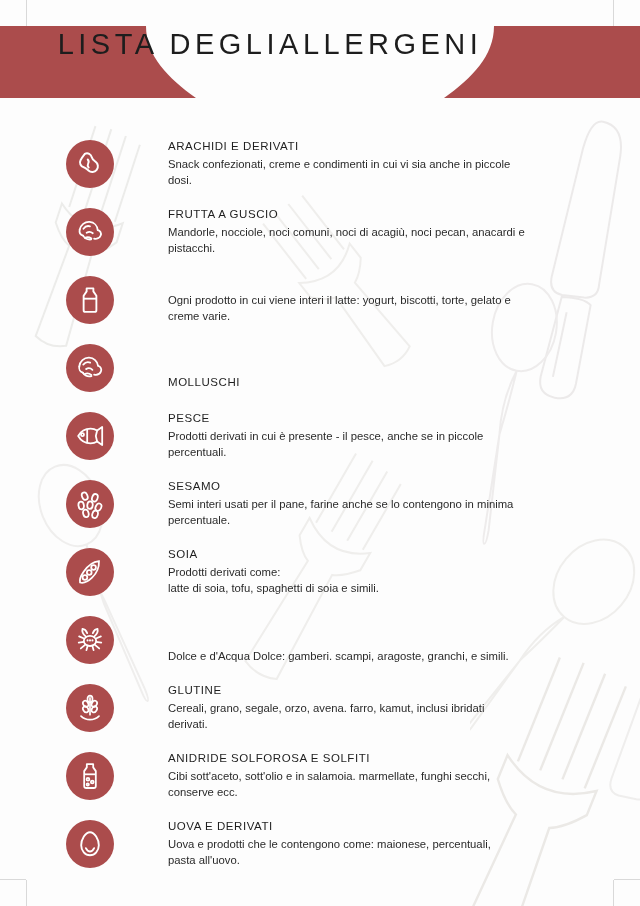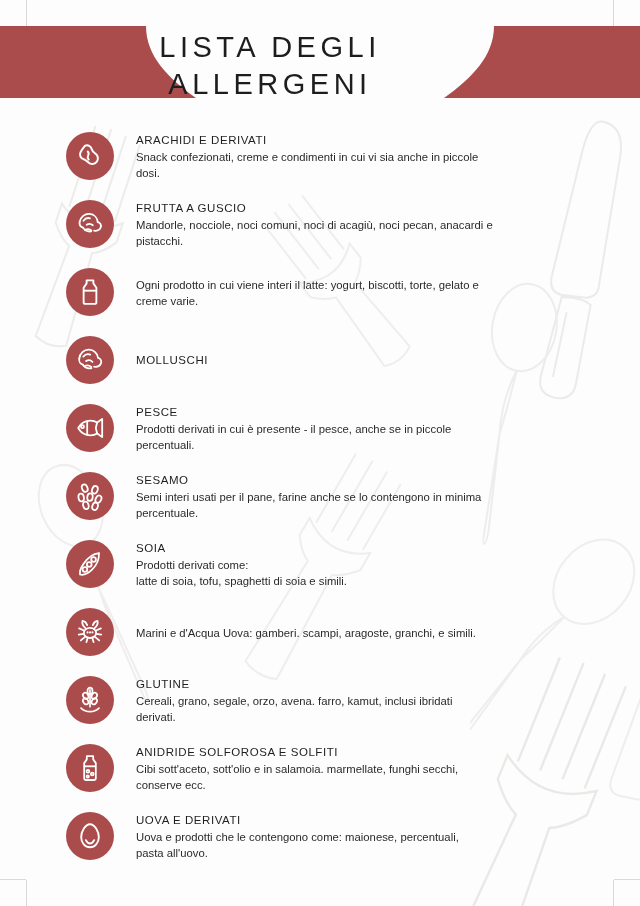--- a/index.html
+++ b/index.html
@@ -45,22 +45,22 @@
     left:0; top:26px;
     width:640px; height:80px;
     z-index:2;
   }
   #header svg { position:absolute; left:0; top:0; }
 
   #title-block {
     position:absolute;
     left:0; top:26px;
     width:540px; height:80px;
-    display:flex; flex-direction:column;
-    align-items:center; justify-content:center;
+    display:flex; 
+    align-items:flex-start; justify-content:center;
     z-index:3;
   }
   .title-line {
     font-family:"Liberation Sans", sans-serif;
     font-size:29px;
     font-weight:400;
     letter-spacing:4.5px;
     color:#1d1d1d;
     line-height:1.28;
     white-space:nowrap;
@@ -70,24 +70,25 @@
   #list {
     position:absolute;
     left:0; top:120px;
     width:640px;
     z-index:1;
   }
 
   .allergen-row {
     position:relative;
     display:flex;
-    align-items:center;
+    align-items:flex-end;
     padding-left:66px;
     padding-right:30px;
     min-height:68px;
+    gap:32px;
   }
 
   .icon-badge {
     flex:0 0 auto;
     width:48px; height:48px;
     border-radius:50%;
     background:#ab4c4c;
     display:flex;
     align-items:center; justify-content:center;
     margin-top:4px;
@@ -359,21 +360,21 @@
         <path d="M11.6 12.4C9 10 7.2 6.6 8 4.2c2 0.2 4 2 5 4.4"></path>
         <path d="M20.4 12.4C23 10 24.8 6.6 24 4.2c-2 0.2-4 2-5 4.4"></path>
         <path d="M9.6 14.4L4.4 12.2M9.2 18L4 18.8M10.4 21.4L6.2 25"></path>
         <path d="M22.4 14.4l5.2-2.2M22.8 18l5.2 0.8M21.6 21.4l4.2 3.6"></path>
         <path d="M13.6 21.8l-1.4 5M18.4 21.8l1.4 5"></path>
       </g>
     </svg>
         </div>
         <div class="row-text">
           <div class="row-desc">
-            <span class="l2">Marini e d'Acqua Uova: gamberi. scampi, aragoste, granchi, e simili.</span>
+            <span class="l2">Dolce e d'Acqua Dolce: gamberi. scampi, aragoste, granchi, e simili.</span>
           </div>
         </div>
       </div>
       <div class="allergen-row">
         <div class="icon-badge">
           <svg width="30" height="30" viewBox="0 0 32 32">
       <g fill="none" stroke="#fff" stroke-width="1.8" stroke-linecap="round">
         <path d="M16 5.2v18"></path>
         <ellipse cx="16" cy="6.4" rx="2.7" ry="3.6"></ellipse>
         <ellipse cx="11.4" cy="11.6" rx="2.6" ry="3.5" transform="rotate(-34 11.4 11.6)"></ellipse>

